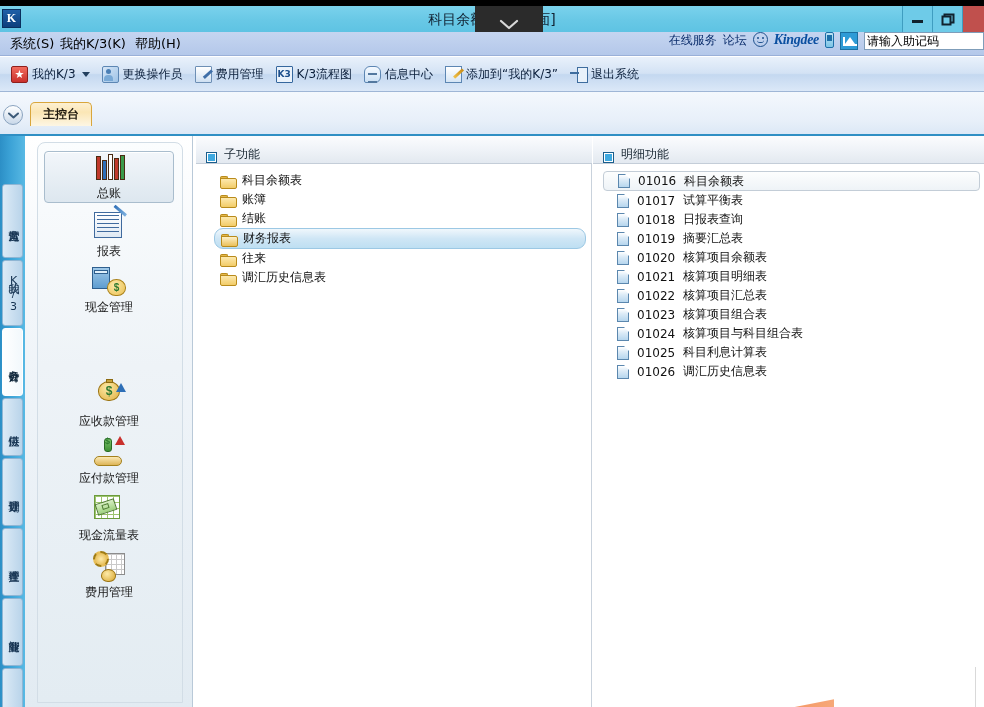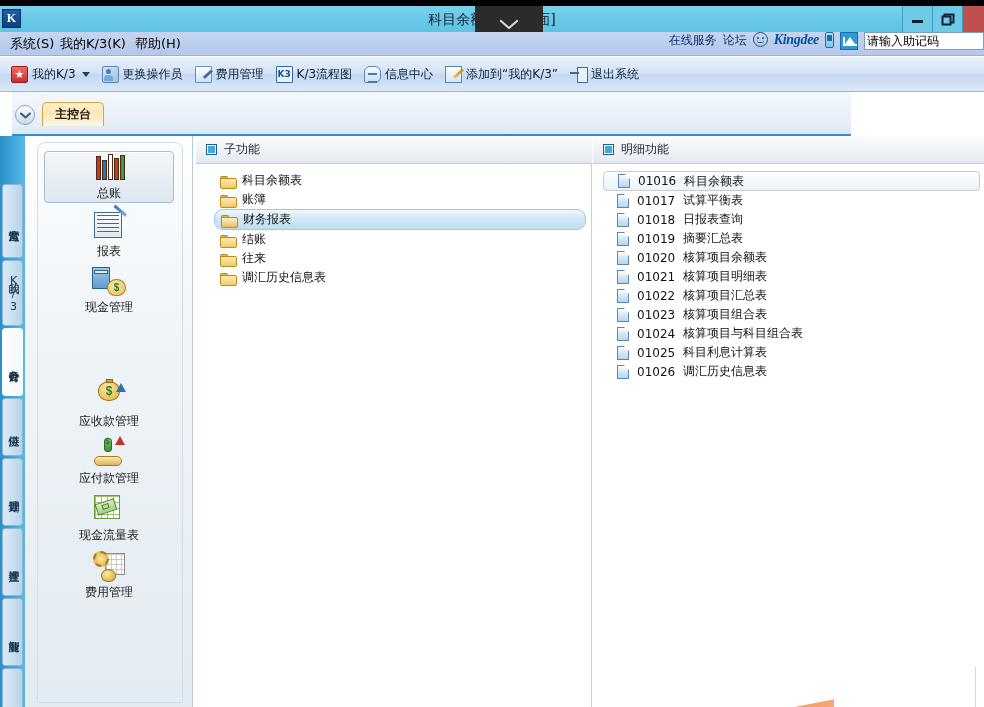--- a/index.html
+++ b/index.html
@@ -205,21 +205,21 @@
     box-shadow: 2px -3px 0 -1px #3d6c9e, 2px 3px 0 -1px #3d6c9e;
   }
   .tb-caret {
     width: 0; height: 0; border-left: 4px solid transparent;
     border-right: 4px solid transparent; border-top: 5px solid #23405f;
     margin-left: 2px;
   }
 
   
   .tabstrip {
-    position: absolute; left: 12px; top: 92px; width: 839px; height: 44px;
+    position: absolute; left: 0; top: 92px; width: 984px; height: 44px;
     background: linear-gradient(to bottom,#f4f8fd 0%, #e7eff9 70%, #dce8f6 100%);
     border-bottom: 2px solid #2f8fc4;
     padding-left: 45px;
   }
   .tab-dropdown {
     position: absolute; left: 3px; top: 13px; width: 20px; height: 20px;
     border-radius: 50%;
     background: linear-gradient(to bottom,#ffffff,#c9d8e9);
     border: 1px solid #8aa3bf;
     display: flex; align-items: center; justify-content: center;
@@ -352,21 +352,21 @@
     position:absolute; left:12px; top:2px; width:8px; height:14px;
     background: linear-gradient(to bottom,#7bc46a,#3f8f36);
     border: 1px solid #2a6b25; border-radius: 3px;
   }
 
   
   .pane-header {
     position: absolute; height: 28px;
     background: linear-gradient(to bottom,#fbfcfe 0%, #eef2f7 55%, #e3e9f0 100%);
     border-bottom: 1px solid #c4cdd8;
-    display: flex; align-items: center; gap: 7px; padding-left: 10px;
+    display: flex; align-items: flex-end; gap: 7px; padding-left: 10px;
   }
   .pane-sq {
     width: 11px; height: 11px; background: #3fa9e0;
     border: 1px solid #1a5e8c; flex: none;
     box-shadow: inset 0 0 0 1px #ffffff;
   }
   .pane-title {
     font-size: 12px; color: #16242f; white-space: nowrap;
     font-family: "DejaVu Sans", sans-serif;
   }
@@ -646,27 +646,27 @@
       </div>
       <div class="sublist">
         <div class="sub-item">
           <span class="folder"></span>
           <span class="sub-label">科目余额表</span>
         </div>
         <div class="sub-item">
           <span class="folder"></span>
           <span class="sub-label">账簿</span>
         </div>
+        <div class="sub-item">
+          <span class="folder"></span>
+          <span class="sub-label">结账</span>
+        </div>
         <div class="sub-item selected">
           <span class="folder open"></span>
           <span class="sub-label">财务报表</span>
-        </div>
-        <div class="sub-item">
-          <span class="folder"></span>
-          <span class="sub-label">结账</span>
         </div>
         <div class="sub-item">
           <span class="folder"></span>
           <span class="sub-label">往来</span>
         </div>
         <div class="sub-item">
           <span class="folder"></span>
           <span class="sub-label">调汇历史信息表</span>
         </div>
       </div>

